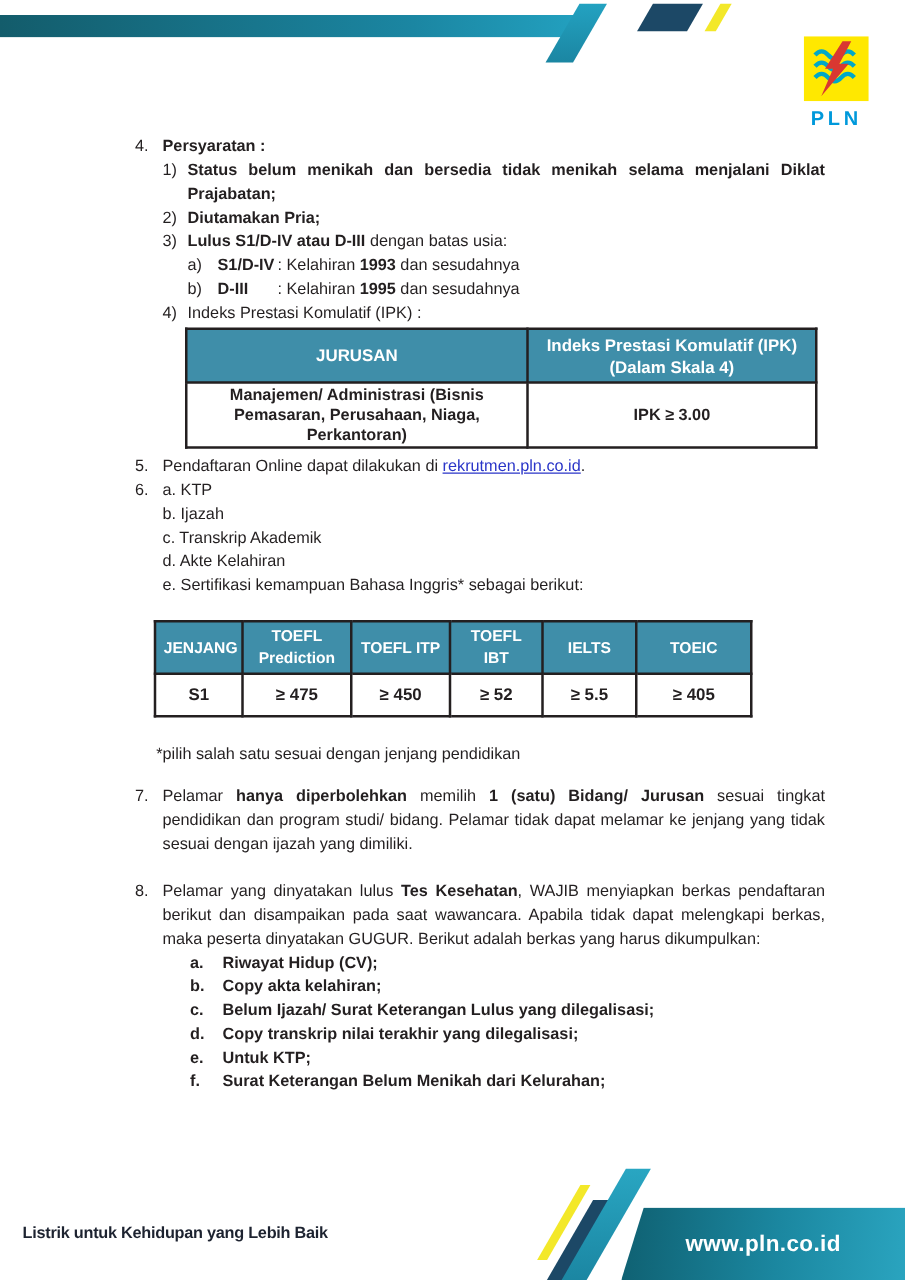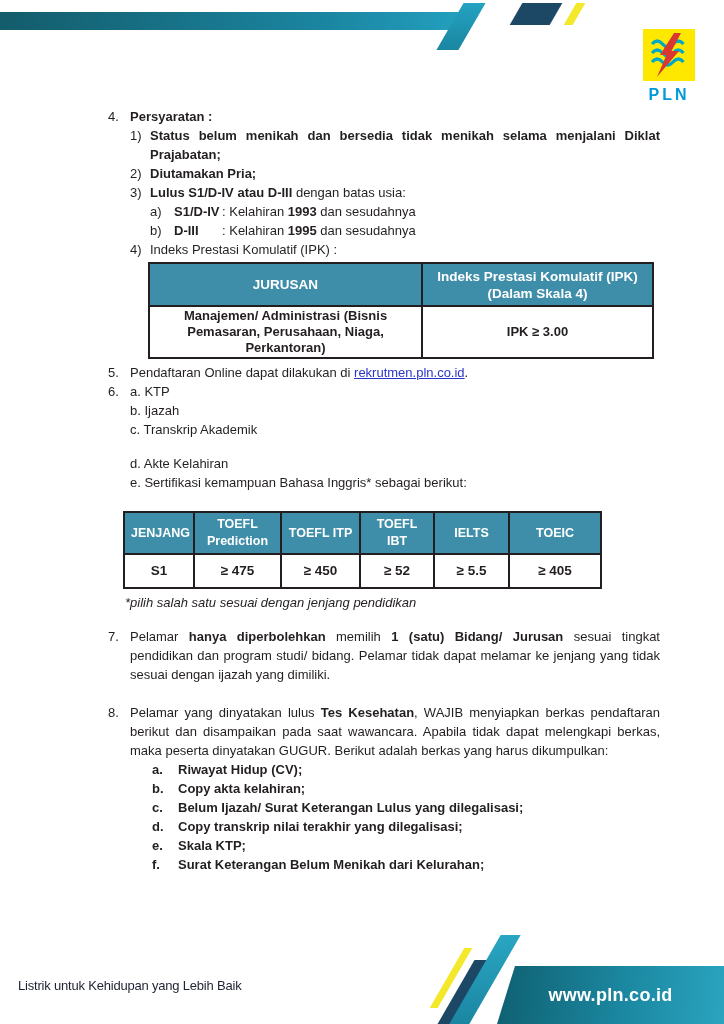--- a/index.html
+++ b/index.html
@@ -37,36 +37,36 @@
   th{background:#3f8ea9;color:#ffffff;font-size:13.5px;line-height:17px;font-weight:bold;}
   td{font-weight:bold;font-size:13px;line-height:16px;}
   .pre{white-space:pre-line;}
   .tbl1{margin-left:40px;margin-top:3px;width:504px;}
   .tbl1 th{height:39px;}
   .tbl1 td{height:34px;}
   .gap56{margin-top:4px;}
   .tbl2{margin-left:15px;margin-top:19px;width:477px;}
   .tbl2 th{height:38px;font-size:12.5px;}
   .tbl2 td{height:30px;font-size:13.5px;}
-  .footnote{margin-left:17px;margin-top:4px;font-style:italic;}
+  .footnote{margin-left:17px;margin-top:19px;}
   .item7{margin-top:15px;}
   .item8{margin-top:19px;}
   .sublist8{padding-left:22px;font-weight:bold;}
   .sublist8 .li .n{flex:0 0 26px;}
 
   
   .banner{position:absolute;left:497px;top:966px;width:227px;height:58px;
           background:linear-gradient(95deg,#0f6071 0%,#1b87a0 55%,#2aa4bf 100%);
           clip-path:polygon(18px 0,100% 0,100% 100%,0 100%);
           display:flex;align-items:center;justify-content:center;}
   .banner .url{color:#ffffff;font-weight:bold;font-size:18px;letter-spacing:.3px;}
   .f-slash-yellow{left:447px;top:948px;width:8px;height:60px;background:#f3e829;}
   .f-slash-navy{left:456px;top:960px;width:14px;height:64px;background:#1c4866;}
   .f-slash-teal{left:475px;top:935px;width:20px;height:89px;background:linear-gradient(180deg,#29a6c2,#1b86a2);}
-  .tagline{position:absolute;left:18px;top:978px;font-size:13px;font-weight:normal;color:#1d2330;letter-spacing:-.2px;}
+  .tagline{position:absolute;left:18px;top:978px;font-size:13px;font-weight:bold;color:#1d2330;letter-spacing:-.2px;}
 </style>
 </head>
 <body>
 
 <div class="page">
 
   <div class="hbar"></div>
   <div class="slash h-slash-teal"></div>
   <div class="slash h-slash-navy"></div>
   <div class="slash h-slash-yellow"></div>
@@ -142,21 +142,21 @@
       <span class="t plain"><span>Pendaftaran Online dapat dilakukan di </span><a class="link">rekrutmen.pln.co.id</a><span>.</span></span>
     </div>
 
     <div class="li">
       <span class="n">6.</span>
       <span class="t">
         <span style="display:block;text-align:left;">
           <span style="display:block;">a. KTP</span>
           <span style="display:block;">b. Ijazah</span>
           <span style="display:block;">c. Transkrip Akademik</span>
-          <span style="display:block;margin-top:15px;">d. Akte Kelahiran</span>
+          <span style="display:block;">d. Akte Kelahiran</span>
           <span style="display:block;">e. Sertifikasi kemampuan Bahasa Inggris* sebagai berikut:</span>
         </span>
       </span>
     </div>
 
     <table class="tbl2">
       <colgroup>
           <col style="width:70px">
           <col style="width:87px">
           <col style="width:79px">
@@ -207,21 +207,21 @@
           <span class="li">
               <span class="n">c.</span>
               <span class="t plain">Belum Ijazah/ Surat Keterangan Lulus yang dilegalisasi;</span>
             </span>
           <span class="li">
               <span class="n">d.</span>
               <span class="t plain">Copy transkrip nilai terakhir yang dilegalisasi;</span>
             </span>
           <span class="li">
               <span class="n">e.</span>
-              <span class="t plain">Skala KTP;</span>
+              <span class="t plain">Untuk KTP;</span>
             </span>
           <span class="li">
               <span class="n">f.</span>
               <span class="t plain">Surat Keterangan Belum Menikah dari Kelurahan;</span>
             </span>
         </span>
       </span>
     </div>
 
   </div>

